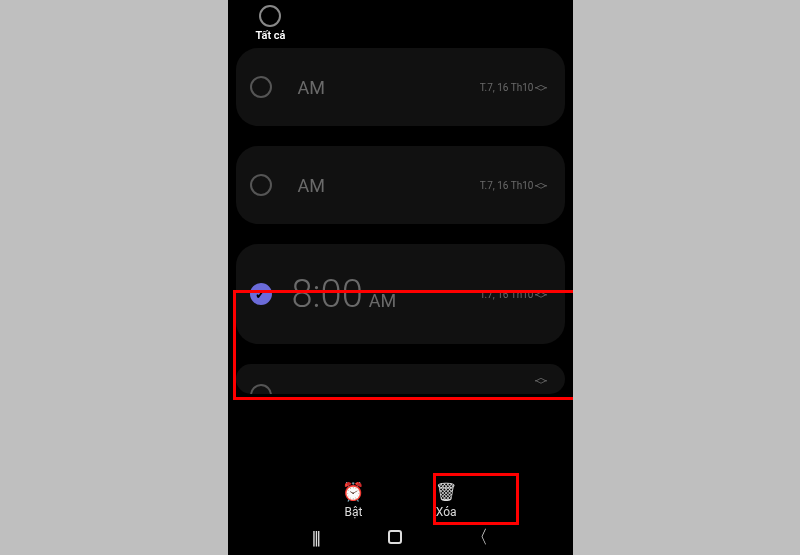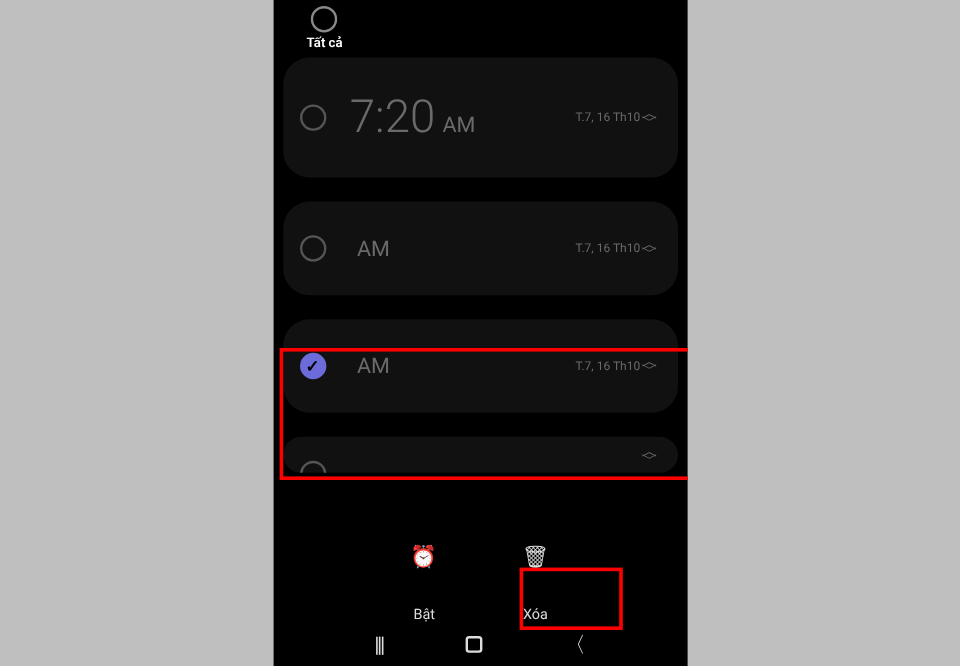--- a/index.html
+++ b/index.html
@@ -136,21 +136,20 @@
       flex-direction: column;
       align-items: center;
       color: #ddd;
       gap: 3px;
     }
     .action-icon {
       font-size: 18px;
     }
     .action-label {
       font-size: 12px;
-      margin-top: 27px;
     }
     .nav-bar {
       position: absolute;
       bottom: 0;
       left: 0;
       right: 0;
       height: 36px;
       display: flex;
       justify-content: space-around;
       align-items: center;
@@ -186,21 +185,20 @@
   <div class="select-all-area">
     <div class="select-all-circle"></div>
     <div class="select-all-label">Tất cả</div>
   </div>
 
   <div class="alarm-list">
 
     <div class="alarm-card">
       <div class="alarm-check"></div>
       <div class="alarm-time">
-        <span>7:20</span>
         <span class="alarm-ampm">AM</span>
       </div>
       <div class="alarm-date">T.7, 16 Th10</div>
       <div class="expand-icon">
           <span>︿</span>
           <span>﹀</span>
         </div>
     </div>
 
     <div class="alarm-card">
@@ -211,20 +209,21 @@
       <div class="alarm-date">T.7, 16 Th10</div>
       <div class="expand-icon">
           <span>︿</span>
           <span>﹀</span>
         </div>
     </div>
 
     <div class="alarm-card">
       <div class="alarm-check checked"></div>
       <div class="alarm-time">
+        <span>8:00</span>
         <span class="alarm-ampm">AM</span>
       </div>
       <div class="alarm-date">T.7, 16 Th10</div>
       <div class="expand-icon">
           <span>︿</span>
           <span>﹀</span>
         </div>
     </div>
 
     <div class="alarm-card partial">

